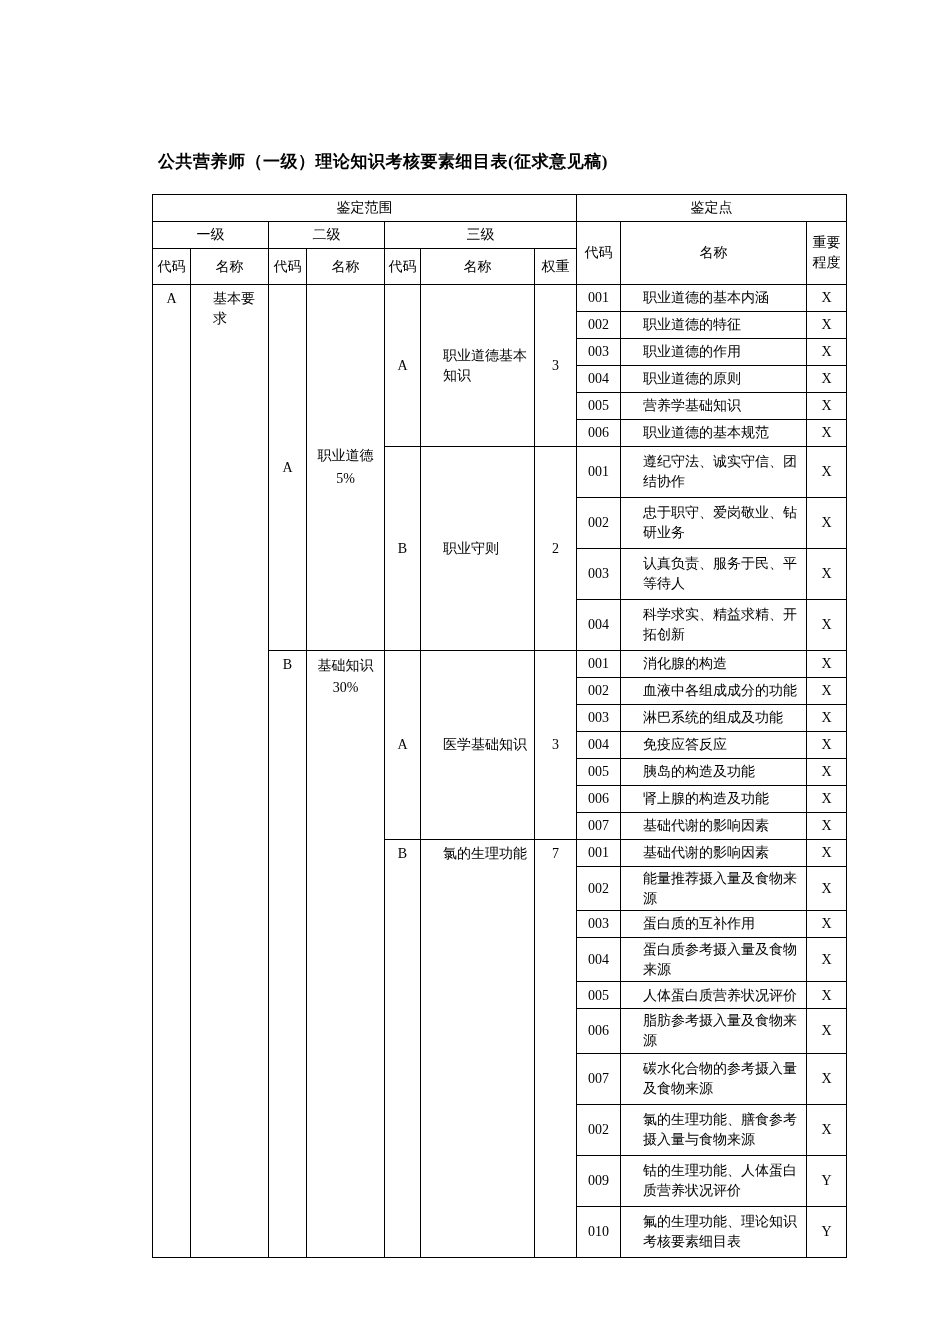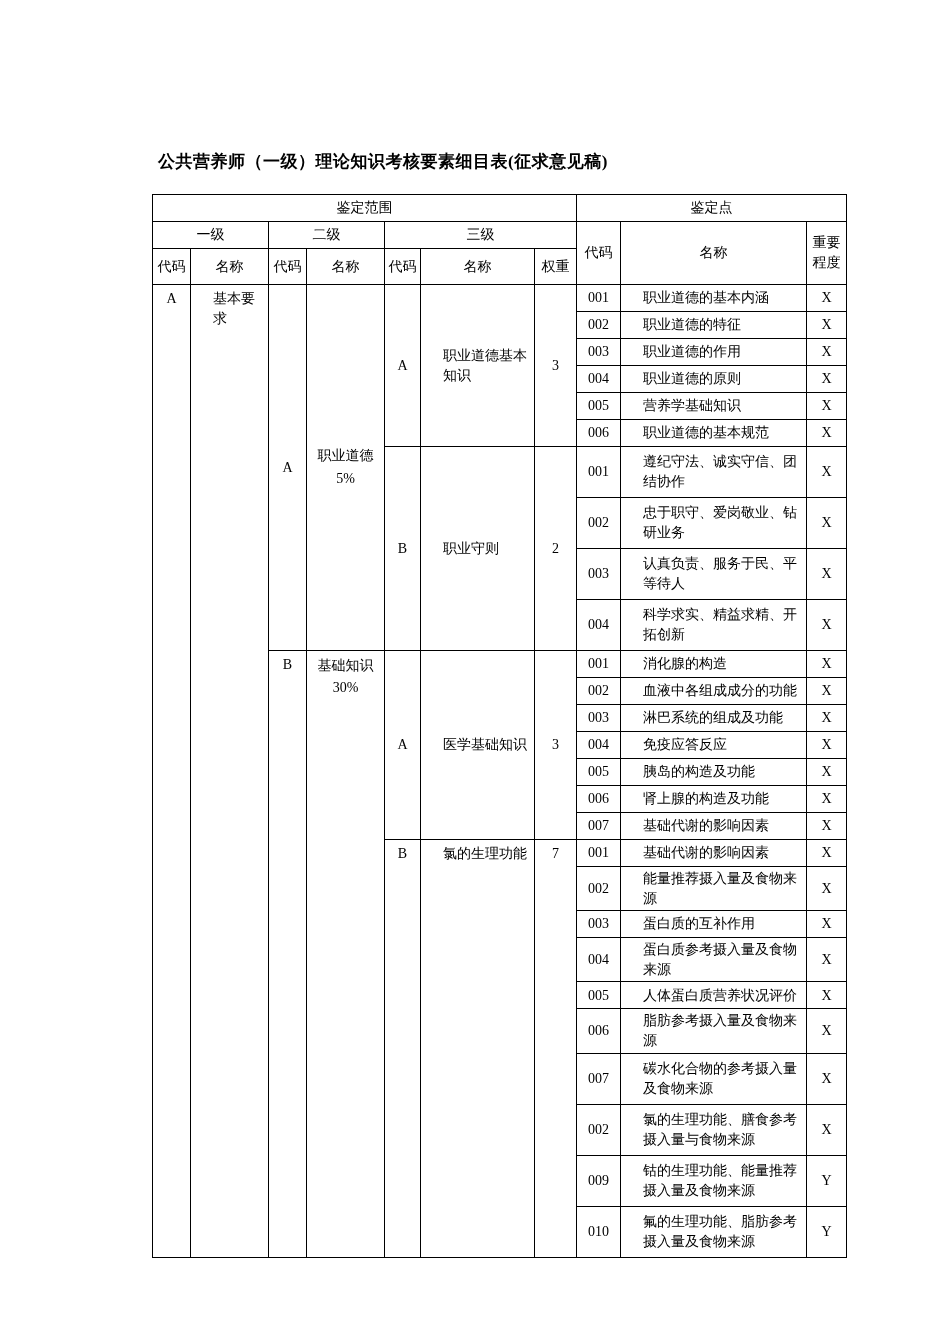--- a/index.html
+++ b/index.html
@@ -228,24 +228,24 @@
         <td class="l">碳水化合物的参考摄入量及食物来源</td>
         <td class="c">X</td>
       </tr>
       <tr class="h2">
         <td class="c">002</td>
         <td class="l">氯的生理功能、膳食参考摄入量与食物来源</td>
         <td class="c">X</td>
       </tr>
       <tr class="h2">
         <td class="c">009</td>
-        <td class="l">钴的生理功能、能量推荐摄入量及食物来源</td>
+        <td class="l">钴的生理功能、人体蛋白质营养状况评价</td>
         <td class="c">Y</td>
       </tr>
       <tr class="h2">
         <td class="c">010</td>
-        <td class="l">氟的生理功能、脂肪参考摄入量及食物来源</td>
+        <td class="l">氟的生理功能、理论知识考核要素细目表</td>
         <td class="c">Y</td>
       </tr>
     </tbody>
   </table>
 
 </div>
 
 </body></html>

